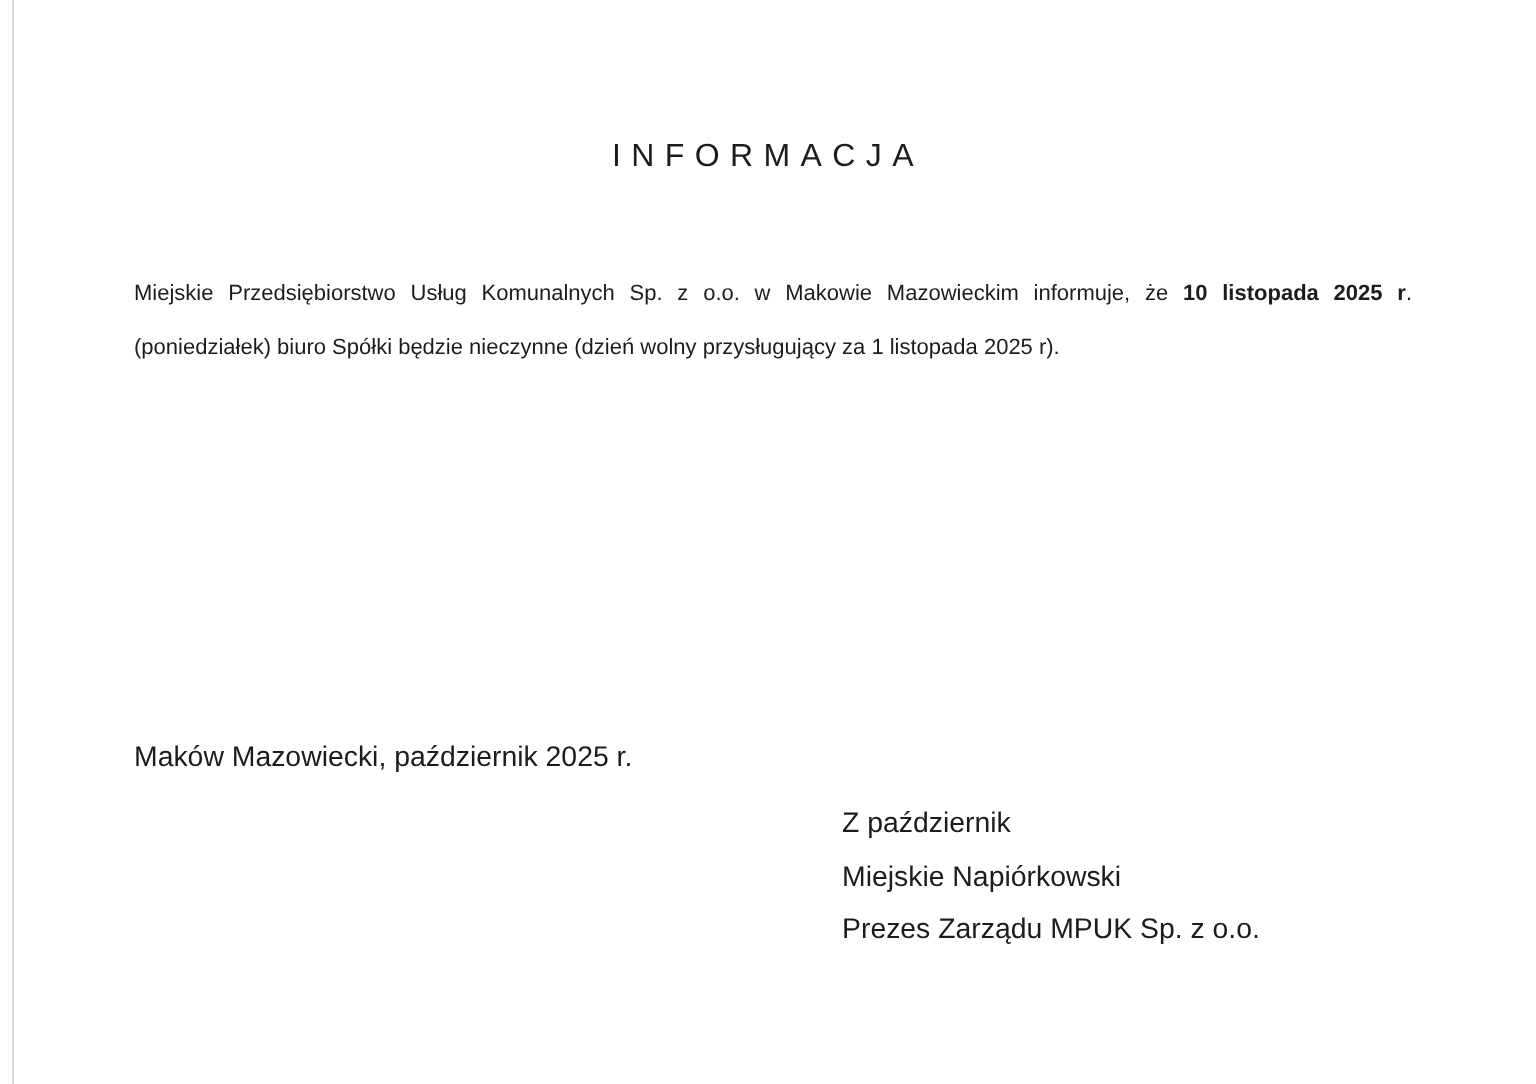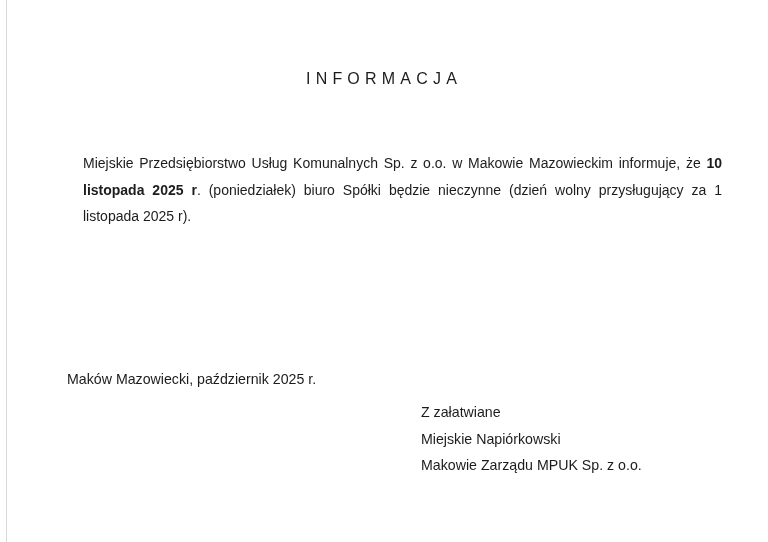--- a/index.html
+++ b/index.html
@@ -38,25 +38,25 @@
       text-align: center;
       font-size: 16px;
       letter-spacing: 5.2px;
       padding-left: 0;
       box-sizing: border-box;
     }
     .para {
       position: absolute;
       left: 67px;
       width: 639px;
-      font-size: 14px;
+      font-size: 11px;
       line-height: 26.5px;
       text-align: justify;
       text-align-last: left;
-      margin: 16px;
+      margin: 0;
     }
     .para-1 { top: 134px; }
     .para-2 { top: 224px; }
     .para .b { font-weight: bold; }
     .place-date {
       position: absolute;
       left: 67px;
       top: 371px;
       font-size: 14.2px;
     }
@@ -77,18 +77,18 @@
 <div class="page">
 
   <div class="title">INFORMACJA</div>
 
   <p class="para para-1"><span>Miejskie Przedsiębiorstwo Usług Komunalnych Sp. z o.o. w Makowie Mazowieckim informuje, że </span><span class="b">10 listopada 2025 r</span><span>. (poniedziałek) biuro Spółki będzie nieczynne (dzień wolny przysługujący za 1 listopada 2025 r).</span></p>
 
 
   <div class="place-date">Maków Mazowiecki, październik 2025 r.</div>
 
   <div class="signature">
-    <div>Z załatwiane</div>
+    <div>Z październik</div>
     <div>Miejskie Napiórkowski</div>
-    <div>Makowie Zarządu MPUK Sp. z o.o.</div>
+    <div>Prezes Zarządu MPUK Sp. z o.o.</div>
   </div>
 
 </div>
 
 </body></html>

